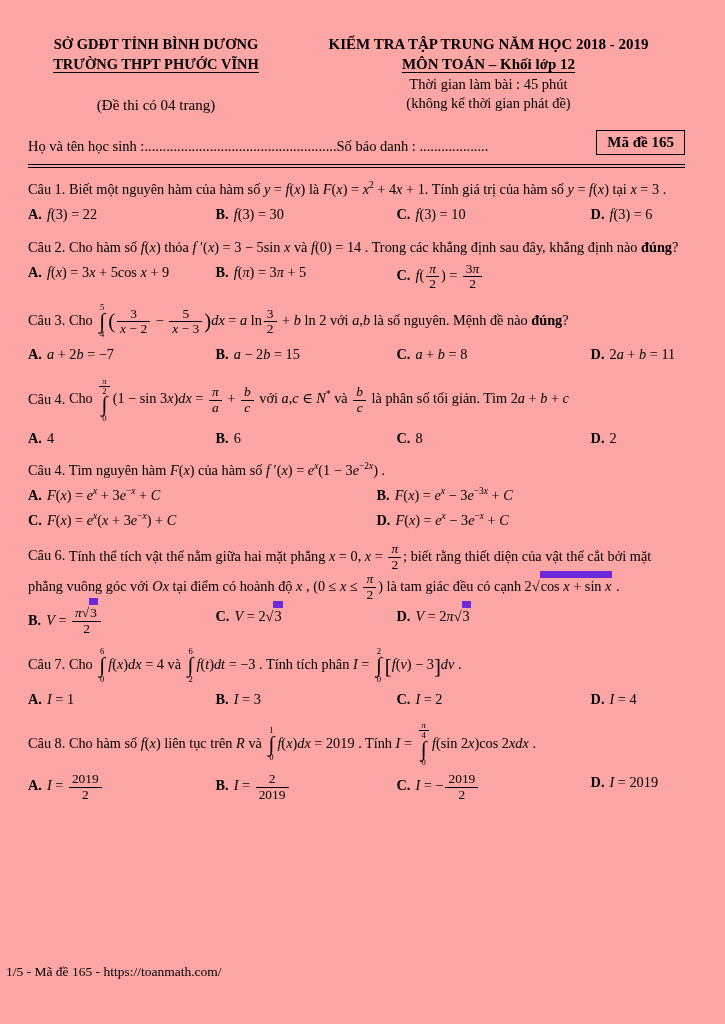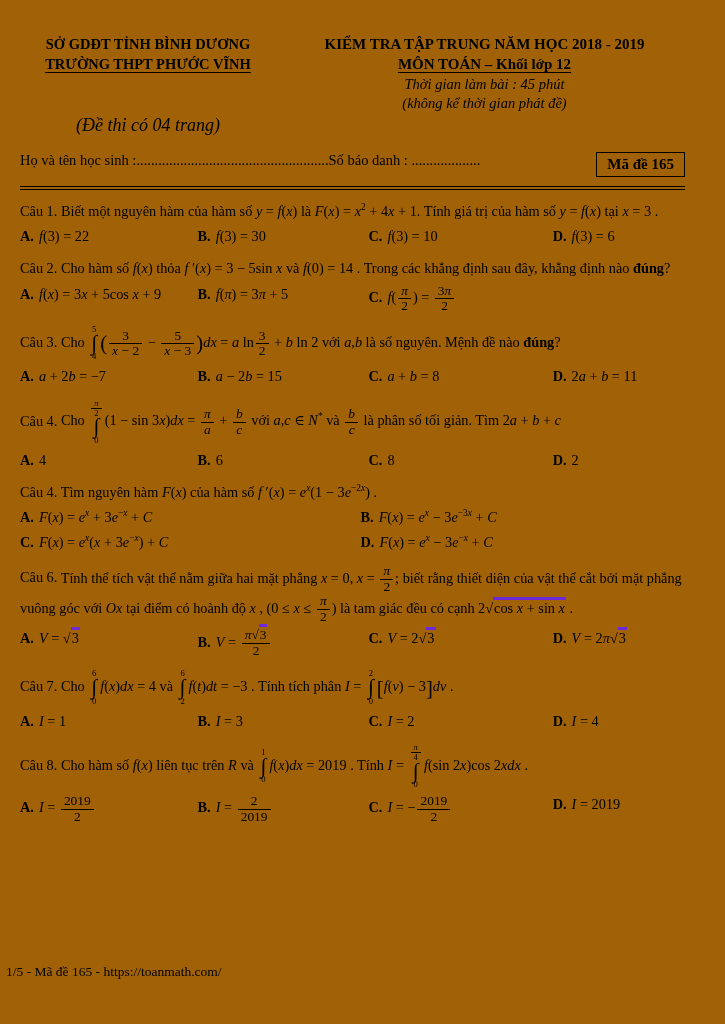--- a/index.html
+++ b/index.html
@@ -2,63 +2,63 @@
 <html><head>
 <meta charset="utf-8">
 <style>
   *{margin:0;padding:0;box-sizing:border-box}
   html,body{background:#ffffff}
   body{
     width:725px;height:1024px;
     font-family:"Liberation Serif","DejaVu Serif",serif;
     color:#000;
   }
-  .page{width:725px;height:1024px;padding:34px 40px 0 20px;position:relative;overflow:hidden;background:#a16207}
+  .page{width:725px;height:1024px;padding:34px 40px 0 28px;position:relative;overflow:hidden;background:#fca5a5}
 
   
   .header{display:flex;justify-content:space-between}
   .header-left{text-align:center;width:256px;flex:0 0 auto}
   .header-right{text-align:center;flex:1;padding-left:8px}
   .bold{font-weight:bold}
-  .italic{font-style:italic}
+  .italic{}
   .u{text-decoration:underline;text-underline-offset:3px}
   .hl{font-size:14.5px;line-height:1.4}
-  .pages{margin-top:40px;font-size:18px}
+  .pages{margin-top:22px;font-size:15px}
   .hr1{font-size:15px;line-height:1.35}
   .hr2{font-size:14.5px;line-height:1.35}
 
   
-  .student-row{display:flex;align-items:flex-start;margin-top:16px;font-size:14.5px;white-space:nowrap}
+  .student-row{display:flex;align-items:flex-end;margin-top:16px;font-size:14.5px;white-space:nowrap}
   .sr-id{margin-left:0}
   .code-box{border:1.6px solid #000;padding:3px 10px;font-weight:bold;margin-left:auto;font-size:15px}
 
   .rule{margin-top:9px;height:4px;border-top:1px solid #000;border-bottom:1px solid #000}
 
   
   .q{margin-top:11px;font-size:14.3px;line-height:1.5}
   .q-text .qnum{font-weight:normal}
-  .opts{display:grid;margin-top:4px;column-gap:8px}
+  .opts{display:grid;margin-top:4px;column-gap:20px}
   .opts.c4{grid-template-columns:25.5% 24.5% 26.5% 22%}
   .opts.c2{grid-template-columns:50% 50%;row-gap:3px}
   .opt{white-space:nowrap}
   .opt > b{font-weight:bold;margin-right:5px}
 
   
   i{font-style:italic}
   sup{font-size:0.66em;vertical-align:super;line-height:0}
   .frac{display:inline-block;vertical-align:middle;text-align:center;line-height:1.08;font-size:0.94em;margin:0 2px}
   .fn{display:block;border-bottom:1px solid #000;padding:0 3px}
   .fd{display:block;padding:0 3px}
   .intg{display:inline-flex;flex-direction:column;align-items:center;vertical-align:middle;line-height:1;margin:0 3px;text-align:center}
   .intg .lim{font-size:0.6em;line-height:1.15}
   .intg .isym{font-size:1.5em;line-height:0.82;font-style:normal}
   .intg .frac{font-size:1em;margin:0}
   .intg .fn{padding:0 1px}
   .bigp{font-size:1.45em;vertical-align:middle;line-height:0.9;display:inline-block}
-  .rbar{border-top:3px solid #6d28d9;padding:0 1px}
+  .rbar{border-top:7px solid #6d28d9;padding:0 1px}
 
   .footer{position:absolute;left:6px;bottom:44px;width:100%;text-align:left;font-size:13.5px}
 </style>
 </head>
 <body>
 
 <main class="page">
 
   <header class="header">
     <div class="header-left">
@@ -135,21 +135,20 @@
       <span class="opt"><b>A.</b><span><i>F</i>(<i>x</i>) = <i>e</i><sup><i>x</i></sup> + 3<i>e</i><sup>−<i>x</i></sup> + <i>C</i></span></span>
       <span class="opt"><b>B.</b><span><i>F</i>(<i>x</i>) = <i>e</i><sup><i>x</i></sup> − 3<i>e</i><sup>−3<i>x</i></sup> + <i>C</i></span></span>
       <span class="opt"><b>C.</b><span><i>F</i>(<i>x</i>) = <i>e</i><sup><i>x</i></sup>(<i>x</i> + 3<i>e</i><sup>−<i>x</i></sup>) + <i>C</i></span></span>
       <span class="opt"><b>D.</b><span><i>F</i>(<i>x</i>) = <i>e</i><sup><i>x</i></sup> − 3<i>e</i><sup>−<i>x</i></sup> + <i>C</i></span></span>
     </div>
   </section>
 
   <section class="q">
     <p class="q-text"><b class="qnum">Câu 6.</b> <span>Tính thể tích vật thể nằm giữa hai mặt phẳng <i>x</i> = 0, <i>x</i> = <span class="frac"><span class="fn"><i>π</i></span><span class="fd">2</span></span>; biết rằng thiết diện của vật thể cắt bởi mặt phẳng vuông góc với <i>Ox</i> tại điểm có hoành độ <i>x</i> , (0 ≤ <i>x</i> ≤ <span class="frac"><span class="fn"><i>π</i></span><span class="fd">2</span></span>)  là tam giác đều có cạnh 2<span class="rad">√</span><span class="rbar">cos <i>x</i> + sin <i>x</i></span>  .</span></p>
     <div class="opts c4">
-      <span class="opt"><b>A.</b><span><i>V</i> = <span class="rad">√</span><span class="rbar">3</span></span></span>
       <span class="opt"><b>B.</b><span><i>V</i> = <span class="frac"><span class="fn"><i>π</i><span class="rad">√</span><span class="rbar">3</span></span><span class="fd">2</span></span></span></span>
       <span class="opt"><b>C.</b><span><i>V</i> = 2<span class="rad">√</span><span class="rbar">3</span></span></span>
       <span class="opt"><b>D.</b><span><i>V</i> = 2<i>π</i><span class="rad">√</span><span class="rbar">3</span></span></span>
     </div>
   </section>
 
   <section class="q">
     <p class="q-text"><b class="qnum">Câu 7.</b> <span>Cho <span class="intg">
             <span class="lim">6</span>
             <span class="isym">∫</span>

